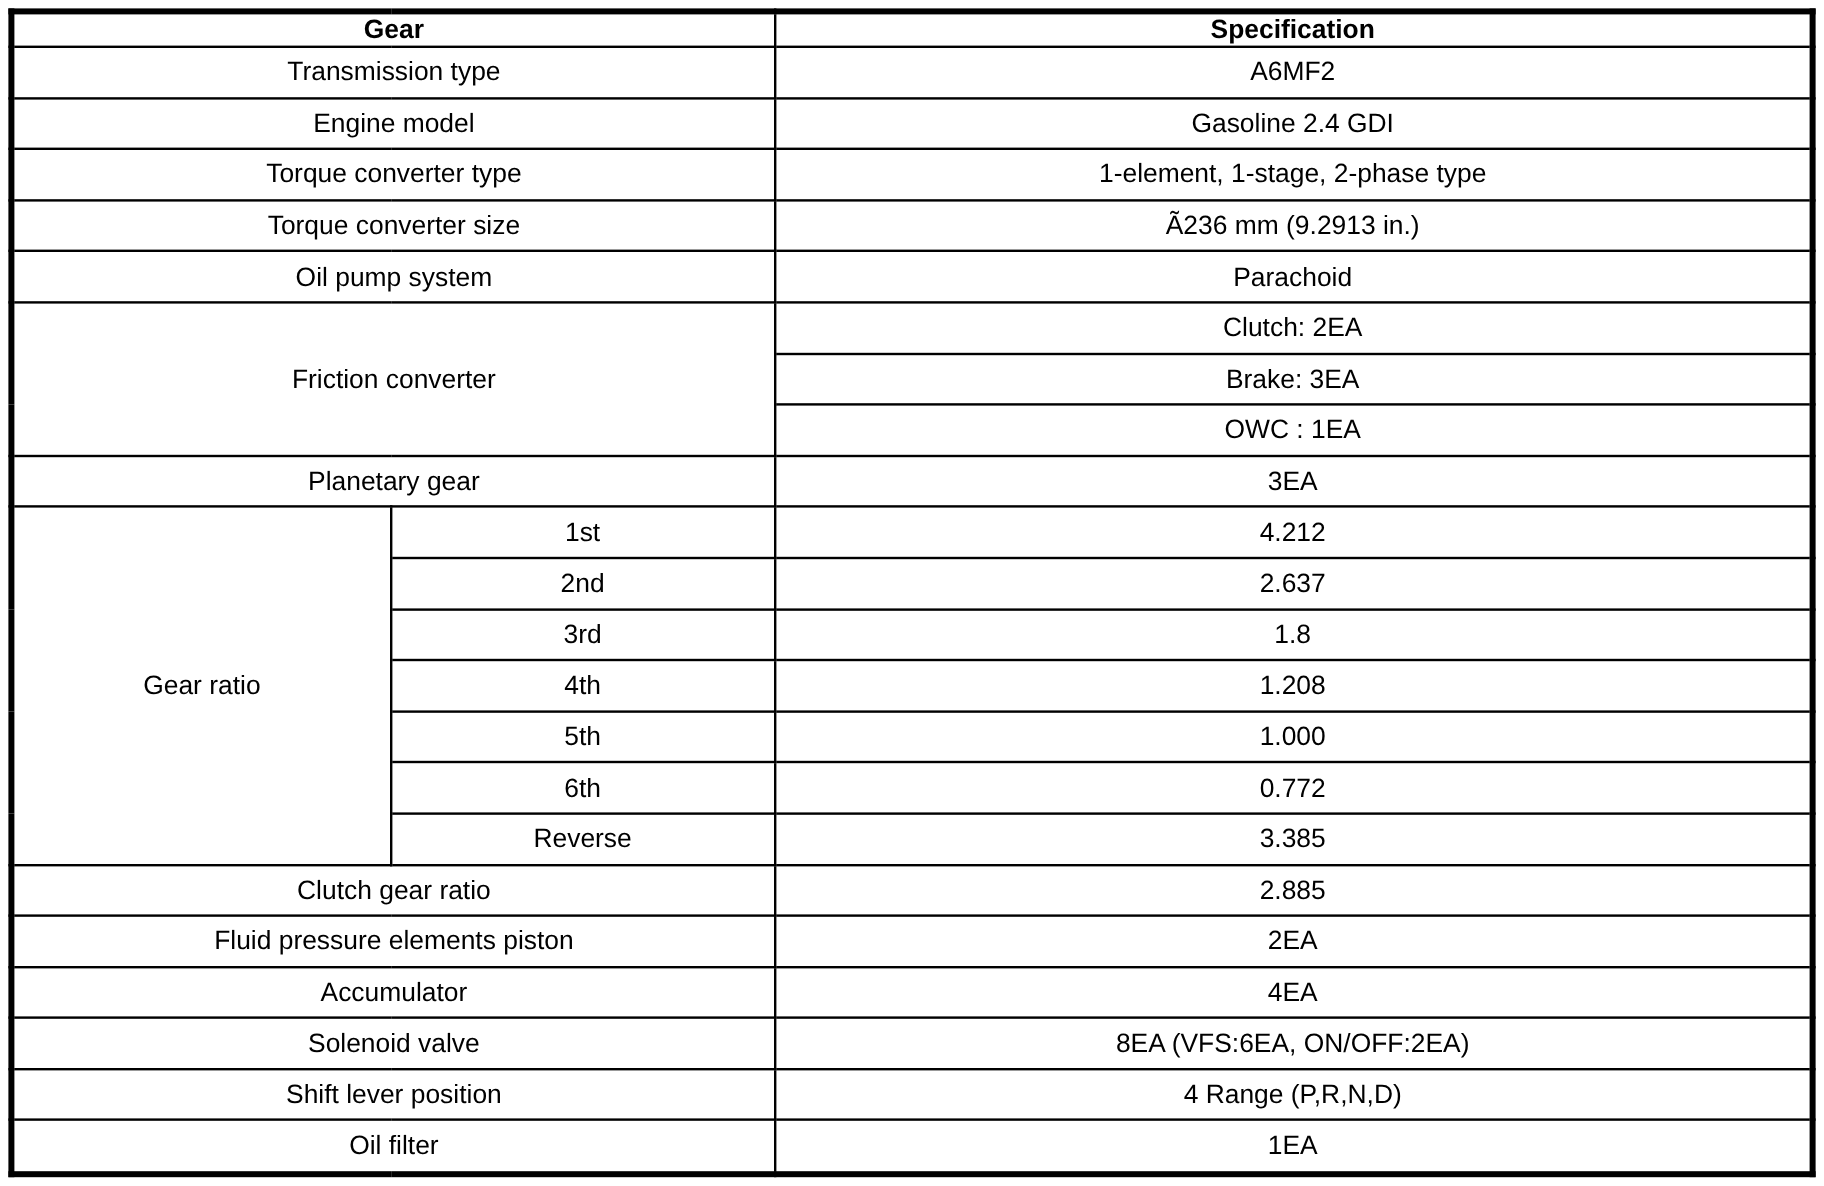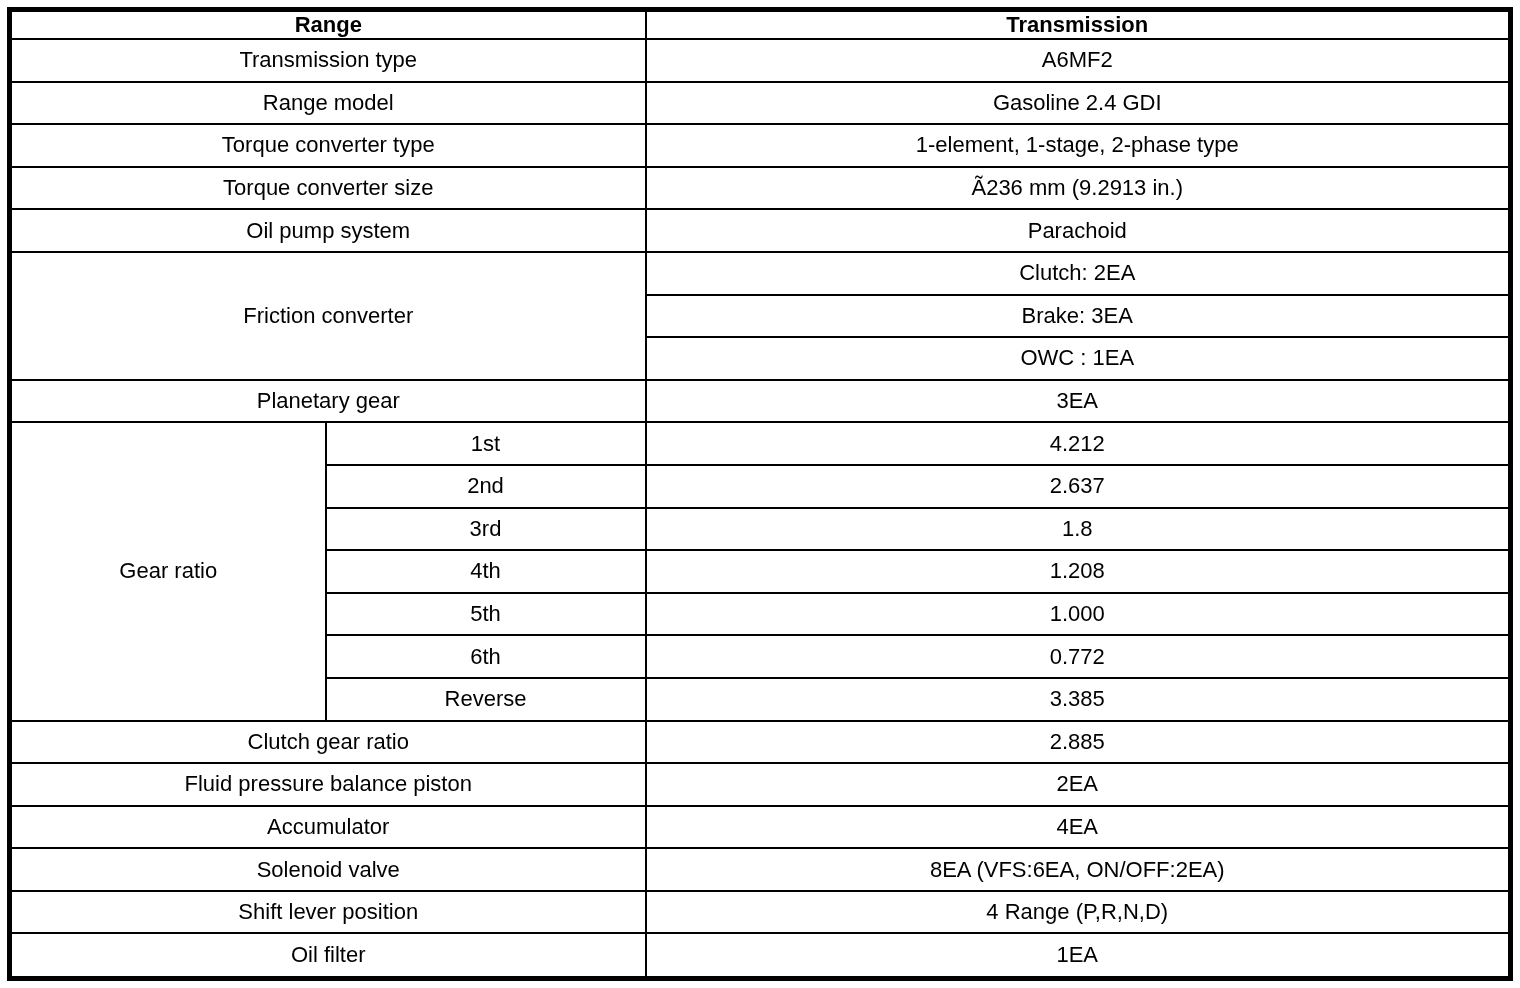--- a/index.html
+++ b/index.html
@@ -48,32 +48,32 @@
 <body>
 
 <table class="spec-table">
   <colgroup>
     <col style="width:316px">
     <col style="width:320px">
     <col>
   </colgroup>
   <thead>
     <tr>
-      <th colspan="2">Range</th>
-      <th>Transmission</th>
+      <th colspan="2">Gear</th>
+      <th>Specification</th>
     </tr>
   </thead>
   <tbody>
 
     <tr>
       <td colspan="2">Transmission type</td>
       <td>A6MF2</td>
     </tr>
     <tr>
-      <td colspan="2">Range model</td>
+      <td colspan="2">Engine model</td>
       <td>Gasoline 2.4 GDI</td>
     </tr>
     <tr>
       <td colspan="2">Torque converter type</td>
       <td>1-element, 1-stage, 2-phase type</td>
     </tr>
     <tr>
       <td colspan="2">Torque converter size</td>
       <td>Ã236 mm (9.2913 in.)</td>
     </tr>
@@ -126,21 +126,21 @@
     <tr>
       <td>Reverse</td>
       <td>3.385</td>
     </tr>
 
     <tr>
       <td colspan="2">Clutch gear ratio</td>
       <td>2.885</td>
     </tr>
     <tr>
-      <td colspan="2">Fluid pressure balance piston</td>
+      <td colspan="2">Fluid pressure elements piston</td>
       <td>2EA</td>
     </tr>
     <tr>
       <td colspan="2">Accumulator</td>
       <td>4EA</td>
     </tr>
     <tr>
       <td colspan="2">Solenoid valve</td>
       <td>8EA (VFS:6EA, ON/OFF:2EA)</td>
     </tr>

